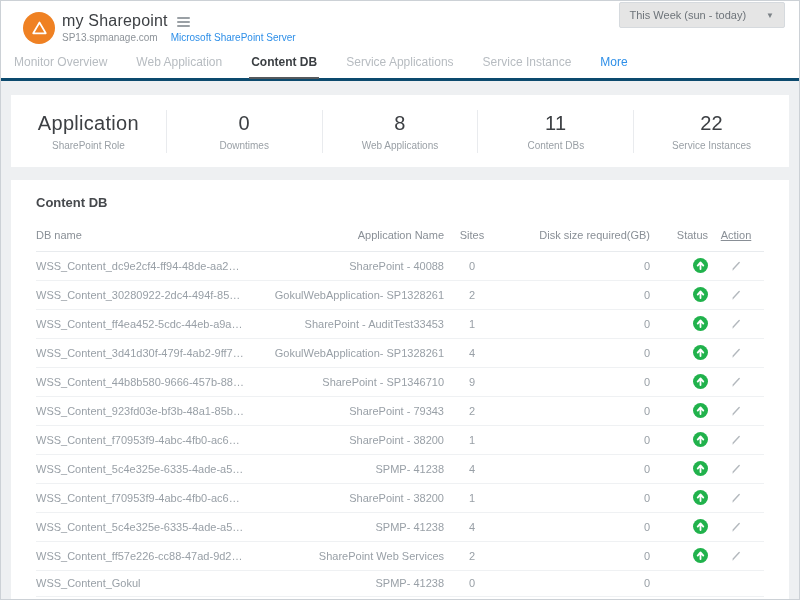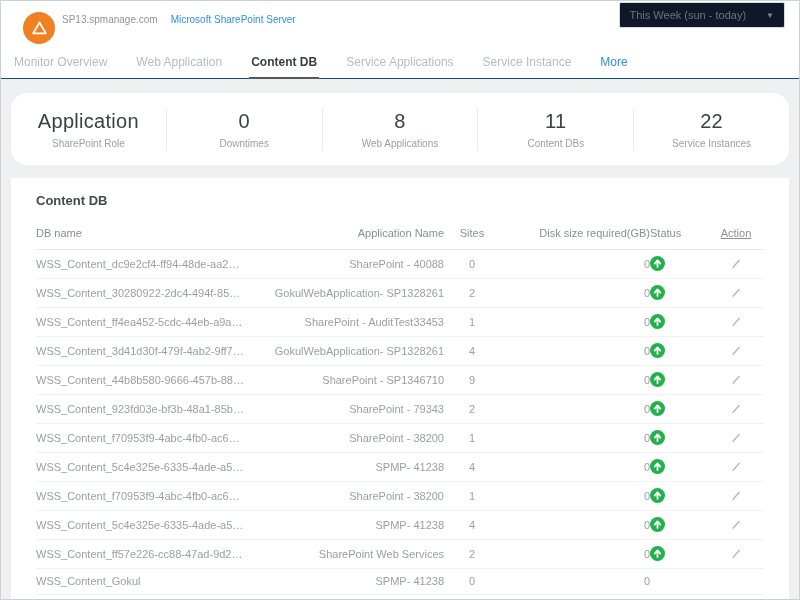--- a/index.html
+++ b/index.html
@@ -36,44 +36,44 @@
   .hamburger { display:inline-block; cursor:pointer; padding-top:2px; }
   .hamburger span {
     display:block; width:13px; height:1.6px; background:#9aa0a5;
     margin:2.4px 0; border-radius:1px;
   }
   .sub-line { display:flex; gap:13px; margin-top:2px; font-size:10px; align-items:center; }
   .host { color:#8d9399; }
   .server-link { color:#2e8fe8; text-decoration:none; cursor:pointer; }
   .period {
     position:absolute; right:14px; top:1px;
-    border:1px solid #d6dade; border-radius:2px; background:#0f172a;
+    border:1px solid #d6dade; border-radius:2px; background:#e5e5e5;
     font-size:11px; color:#6e747a;
     padding:6px 10px; display:flex; align-items:center; gap:20px;
     cursor:pointer;
   }
   .caret { font-size:8px; color:#7c8287; }
   
   .tabs {
     display:flex; gap:25px; padding:0 11px;
-    border-bottom:1px solid #0c4a6e; background:#fff;
+    border-bottom:3px solid #0c4a6e; background:#fff;
   }
   .tab {
     font-size:12px; color:#b7bcc1; padding:7px 2px 8px;
     cursor:pointer; white-space:nowrap; border-bottom:2px solid transparent;
     margin-bottom:-1px;
   }
   .tab.active { color:#3b3f43; font-weight:bold; border-bottom-color:#55595d; }
   .tab.accent { color:#2e8fe8; }
   
   .content { padding:14px 10px 0; }
   
   .stats-card {
     background:#fff; display:flex; align-items:center;
-    height:72px; margin-bottom:13px; padding:10px 0;border-radius:16px;
+    height:72px; margin-bottom:13px; padding:10px 0;
   }
   .stat { flex:1; text-align:center; border-right:1px solid #e9ebee; padding:2px 0; }
   .stat:last-child { border-right:none; }
   .stat-value { font-size:20px; color:#3d4044; letter-spacing:.3px; }
   .stat-suffix { font-size:10px; color:#8f959a; margin-left:3px; }
   .stat-label { font-size:10px; color:#9aa0a6; margin-top:5px; }
   
   .table-card { background:#fff; padding:15px 25px 14px; }
   .table-title {
     margin:0 0 11px; font-size:13px; font-weight:bold; color:#46494d;
@@ -87,38 +87,46 @@
   tbody td {
     color:#99a0a7; padding:6px 0 7px;
     border-bottom:1px solid #eff1f3; white-space:nowrap;
     overflow:hidden; text-overflow:ellipsis;
   }
   tbody tr:last-child td { border-bottom:1px solid #eff1f3; }
   .col-db    { text-align:left; }
   .col-app   { text-align:right; }
   .col-sites { text-align:center; }
   .col-disk  { text-align:right; }
-  .col-status{ text-align:left; }
+  .col-status{ text-align:right; }
   .col-action{ text-align:center;text-decoration:underline; }
   .status-ico, .action-ico { display:inline-block; vertical-align:middle; line-height:0; }
   .action-ico { cursor:pointer; }
 </style>
 </head>
 <body>
 
 <div class="frame">
 
   <div class="top">
     <div class="header-row">
       <div class="logo">
         <svg width="15" height="14" viewBox="0 0 15 14">
           <polygon points="7.5,1.5 13.8,12.3 1.2,12.3" fill="none" stroke="#ffffff" stroke-width="1.7" stroke-linejoin="round"></polygon>
         </svg>
       </div>
       <div class="title-block">
+        <div class="title-line">
+          <h1 class="page-title">my Sharepoint</h1>
+          <span class="hamburger">
+              <span></span>
+              <span></span>
+              <span></span>
+            </span>
+        </div>
         <div class="sub-line">
           <span class="host">SP13.spmanage.com</span>
           <a class="server-link">Microsoft SharePoint Server</a>
         </div>
       </div>
       <div class="period">
         <span>This Week (sun - today)</span>
         <span class="caret">▼</span>
       </div>
     </div>

